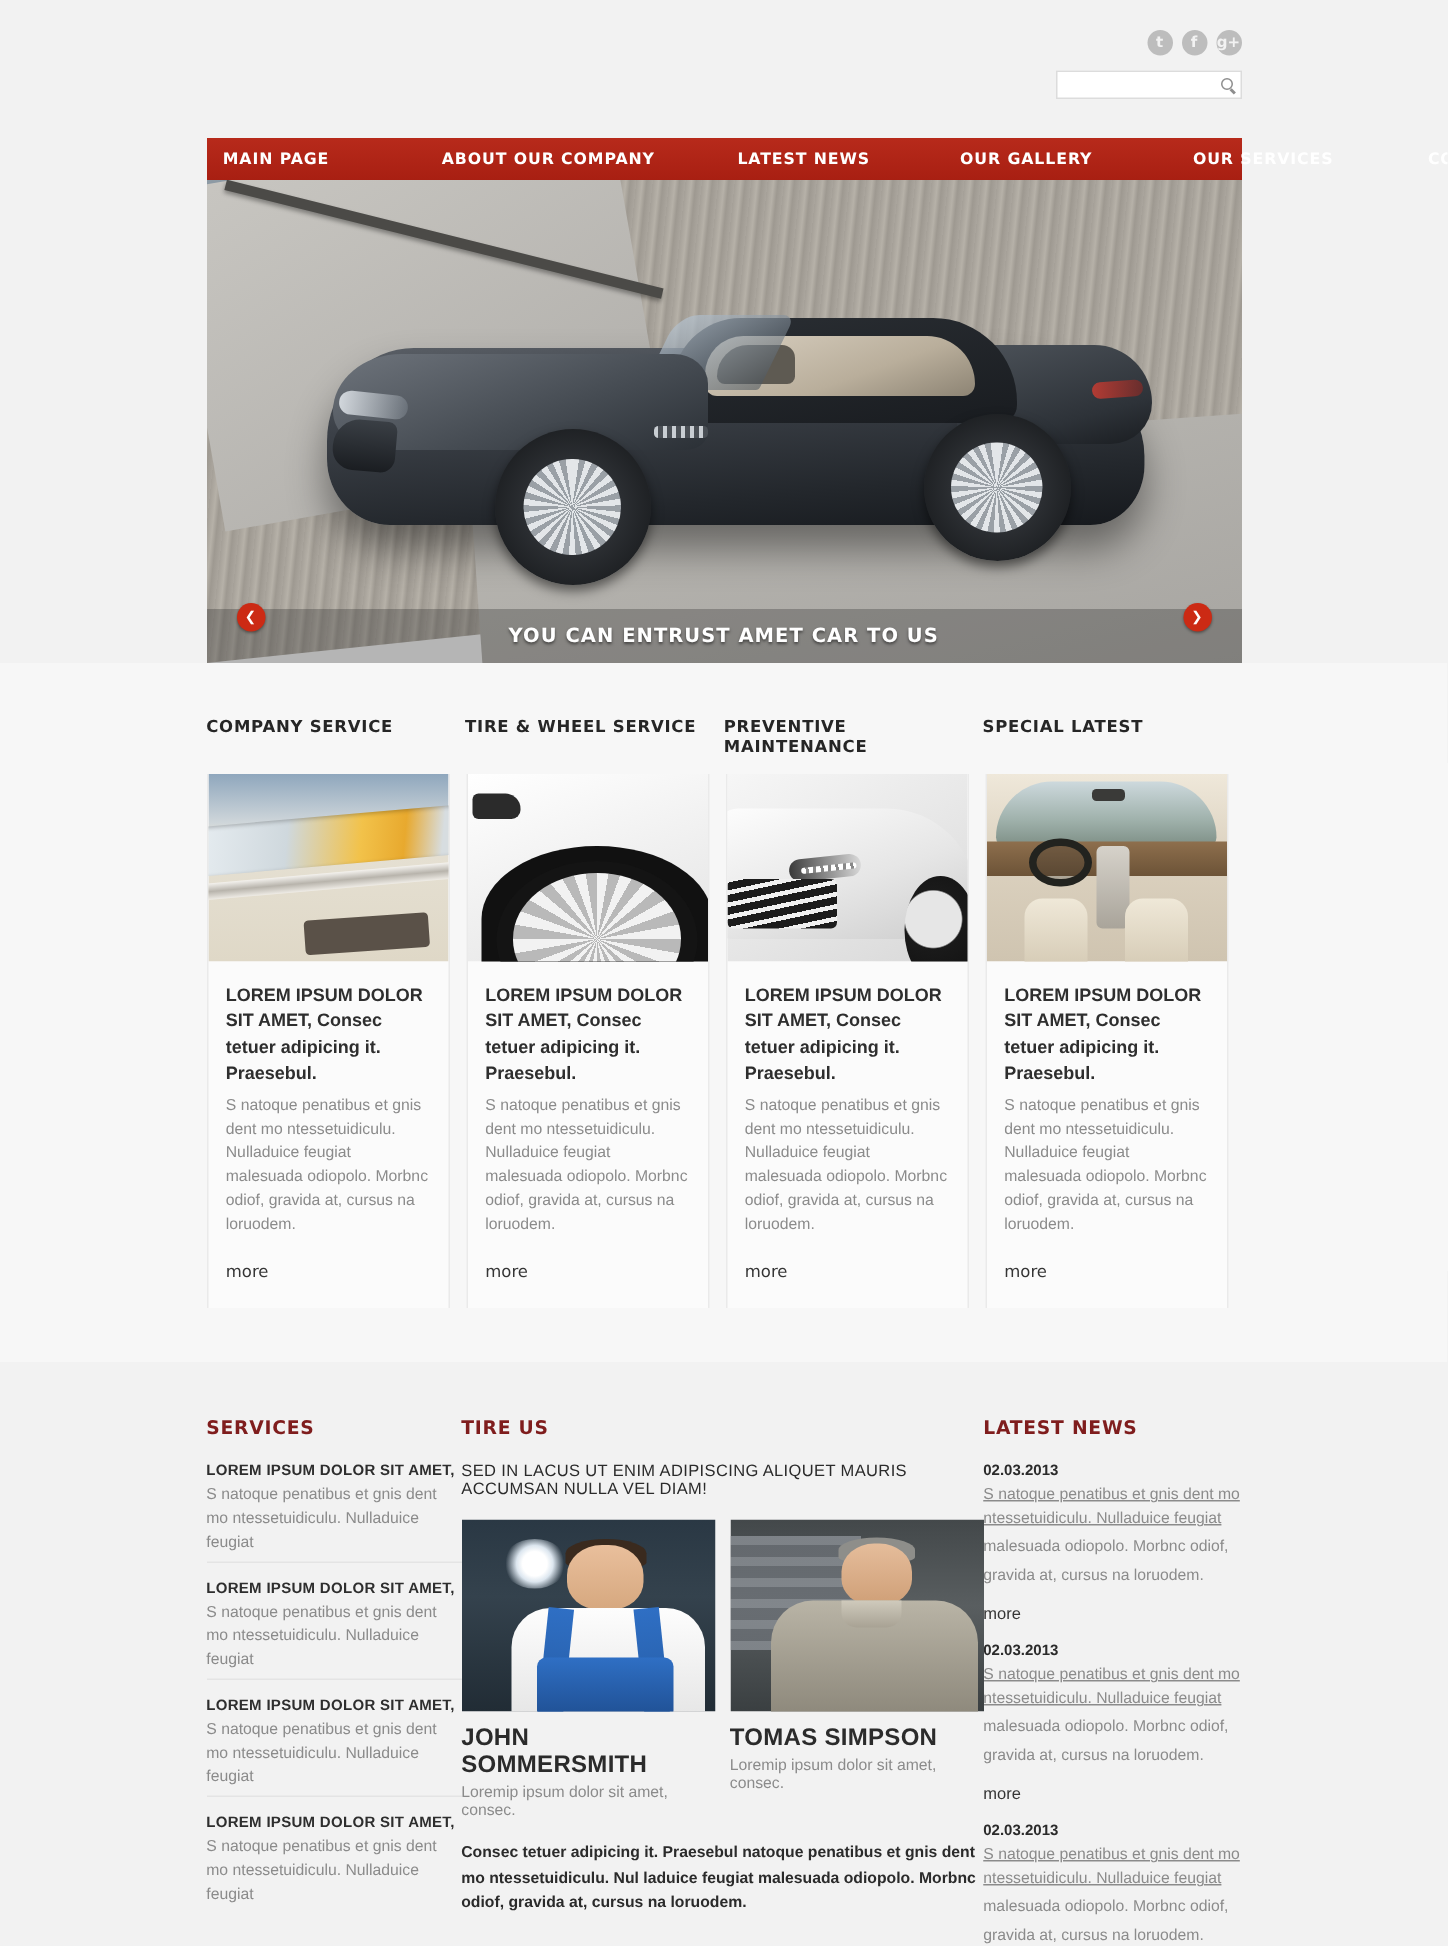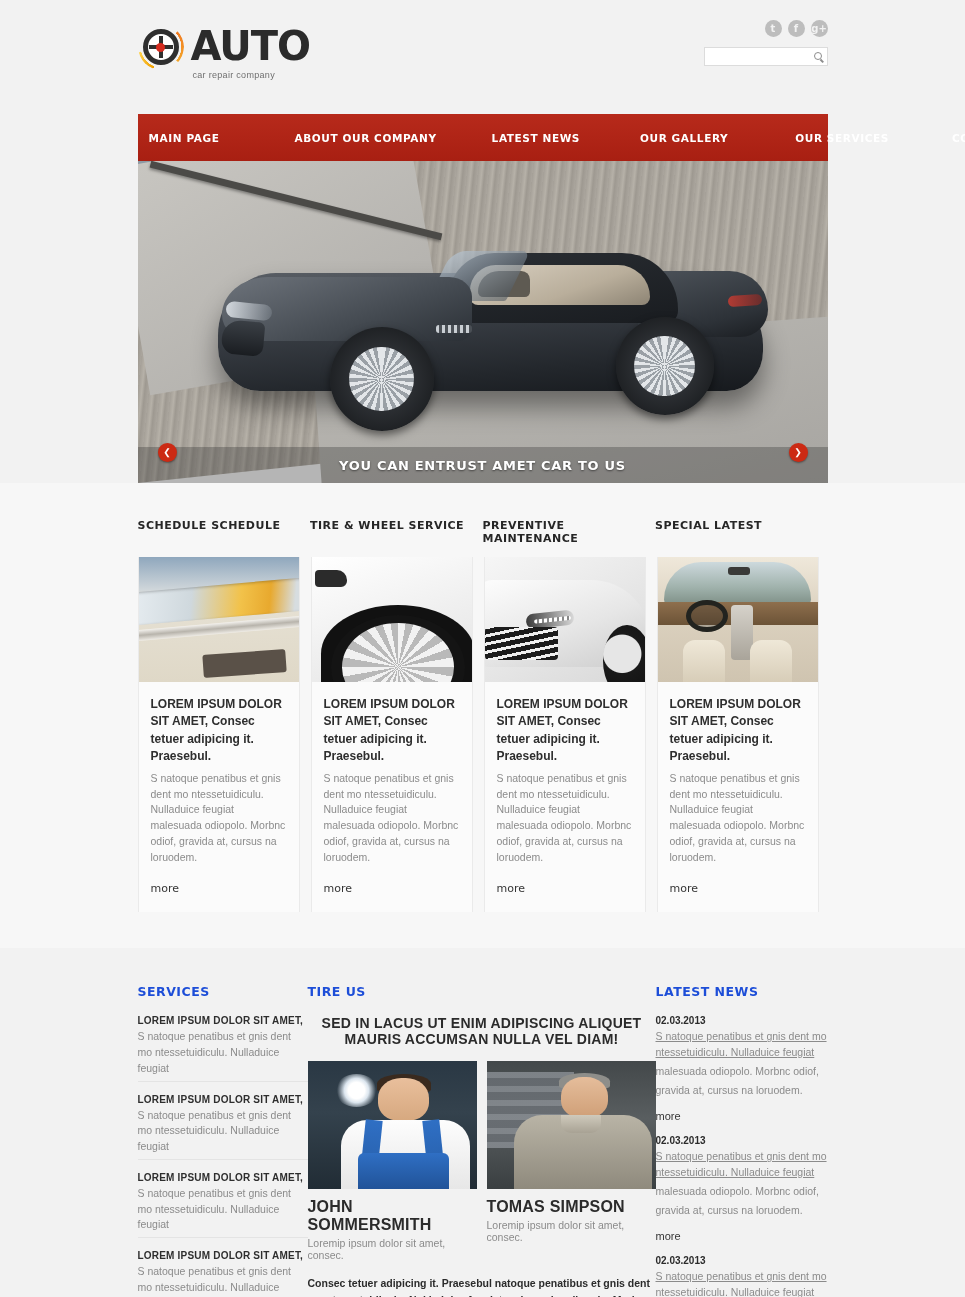--- a/index.html
+++ b/index.html
@@ -86,23 +86,23 @@
     position: absolute; right: 5px; top: 4px; width: 8px; height: 8px;
     border: 1.5px solid #8d8d8d; border-radius: 50%;
   }
   .search-ico:after {
     content: ""; position: absolute; right: -3px; bottom: -2px;
     width: 4px; height: 1.5px; background: #8d8d8d; transform: rotate(45deg);
   }
 
   
   .nav {
-    height: 47px; background: #b32317;
+    height: 28px; background: #b32317;
     background-image: linear-gradient(180deg, #b72a1b 0%, #a81f12 100%);
-    display: flex; align-items: center; margin-top: 22px;
+    display: flex; align-items: center;
   }
   .nav-item {
     color: #fff; font-size: 10.5px; font-weight: bold; letter-spacing: .6px;
     cursor: pointer; white-space: nowrap; font-family: "DejaVu Sans", sans-serif;
   }
   .nav-item.i0 { margin-left: 11px; }
   .nav-item.i1 { margin-left: 75px; }
   .nav-item.i2 { margin-left: 55px; }
   .nav-item.i3 { margin-left: 60px; }
   .nav-item.i4 { margin-left: 67px; }
@@ -366,31 +366,31 @@
   }
 
   
   .bottom-section { padding-top: 36px; padding-bottom: 24px; }
   .cols { display: flex; }
   .col-services { width: 170px; }
   .col-about    { width: 348px; }
   .col-news     { width: 172px; }
 
   .col-title {
-    font-size: 12.5px; font-weight: bold; color: #1d4ed8; letter-spacing: .5px;
+    font-size: 12.5px; font-weight: bold; color: #7f1d1d; letter-spacing: .5px;
     margin-bottom: 16px; font-family: "DejaVu Sans", sans-serif;
   }
 
   .svc-item { padding-bottom: 4px; margin-bottom: 12px; border-bottom: 1px solid #e4e4e4; }
   .svc-item:last-of-type { border-bottom: none; }
   .svc-head { font-size: 10px; font-weight: bold; color: #2e2e2e; margin-bottom: 3px; letter-spacing: .2px; }
   .svc-text { font-size: 10.5px; color: #8b8b8b; line-height: 1.5; }
 
   .about-sub {
-    font-size: 14px; font-weight: bold; color: #2b2b2b; letter-spacing: .25px; margin-bottom: 14px; text-align: center;
+    font-size: 11px; font-weight: normal; color: #2b2b2b; letter-spacing: .25px; margin-bottom: 14px;
   }
   .team { display: flex; gap: 10px; margin-bottom: 10px; }
   .team-member { width: 169px; }
   .team-photo { width: 100%; height: 128px; overflow: hidden; position: relative; }
 
   .ph-mech1 { position:absolute; inset:0; background: linear-gradient(180deg,#2a3844 0%,#34424d 40%,#212c35 100%); }
   .ph-mech1 .lampglow {
     position:absolute; left:16%; top:10%; width:26%; height:26%;
     background: radial-gradient(circle,#ffffff 0 30%,#dce6ef 45%,rgba(180,200,220,0) 72%);
     border-radius:50%;
@@ -464,31 +464,20 @@
 </head>
 <body>
 
 <div class="page">
 
   <div class="band-top">
     <div class="wrap">
 
       <div class="header">
 
-        <div class="logo">
-          <div class="logo-mark">
-            <div class="logo-arc"></div>
-            <div class="logo-wheel"></div>
-            <div class="logo-hub"></div>
-          </div>
-          <div class="logo-text">
-            <div class="logo-title">AUTO</div>
-            <div class="logo-sub">car repair company</div>
-          </div>
-        </div>
 
         <div class="header-right">
           <div class="socials">
             <div class="soc">t</div>
             <div class="soc">f</div>
             <div class="soc">g+</div>
           </div>
           <div class="search-box">
             <input type="text" placeholder="" style="">
             <span class="search-ico"></span>
@@ -540,21 +529,21 @@
         <div class="slider-arrow next">❯</div>
       </div>
 
     </div>
   </div>
 
   <div class="band-cards">
     <div class="wrap cards-section">
 
       <div class="cards-heads">
-        <div class="card-head">SCHEDULE SCHEDULE</div>
+        <div class="card-head">COMPANY SERVICE</div>
         <div class="card-head">TIRE &amp; WHEEL SERVICE</div>
         <div class="card-head">PREVENTIVE MAINTENANCE</div>
         <div class="card-head">SPECIAL LATEST</div>
       </div>
 
       <div class="cards-row">
 
         <div class="card">
           <div class="card-img">
             <div class="ph-headlight">

